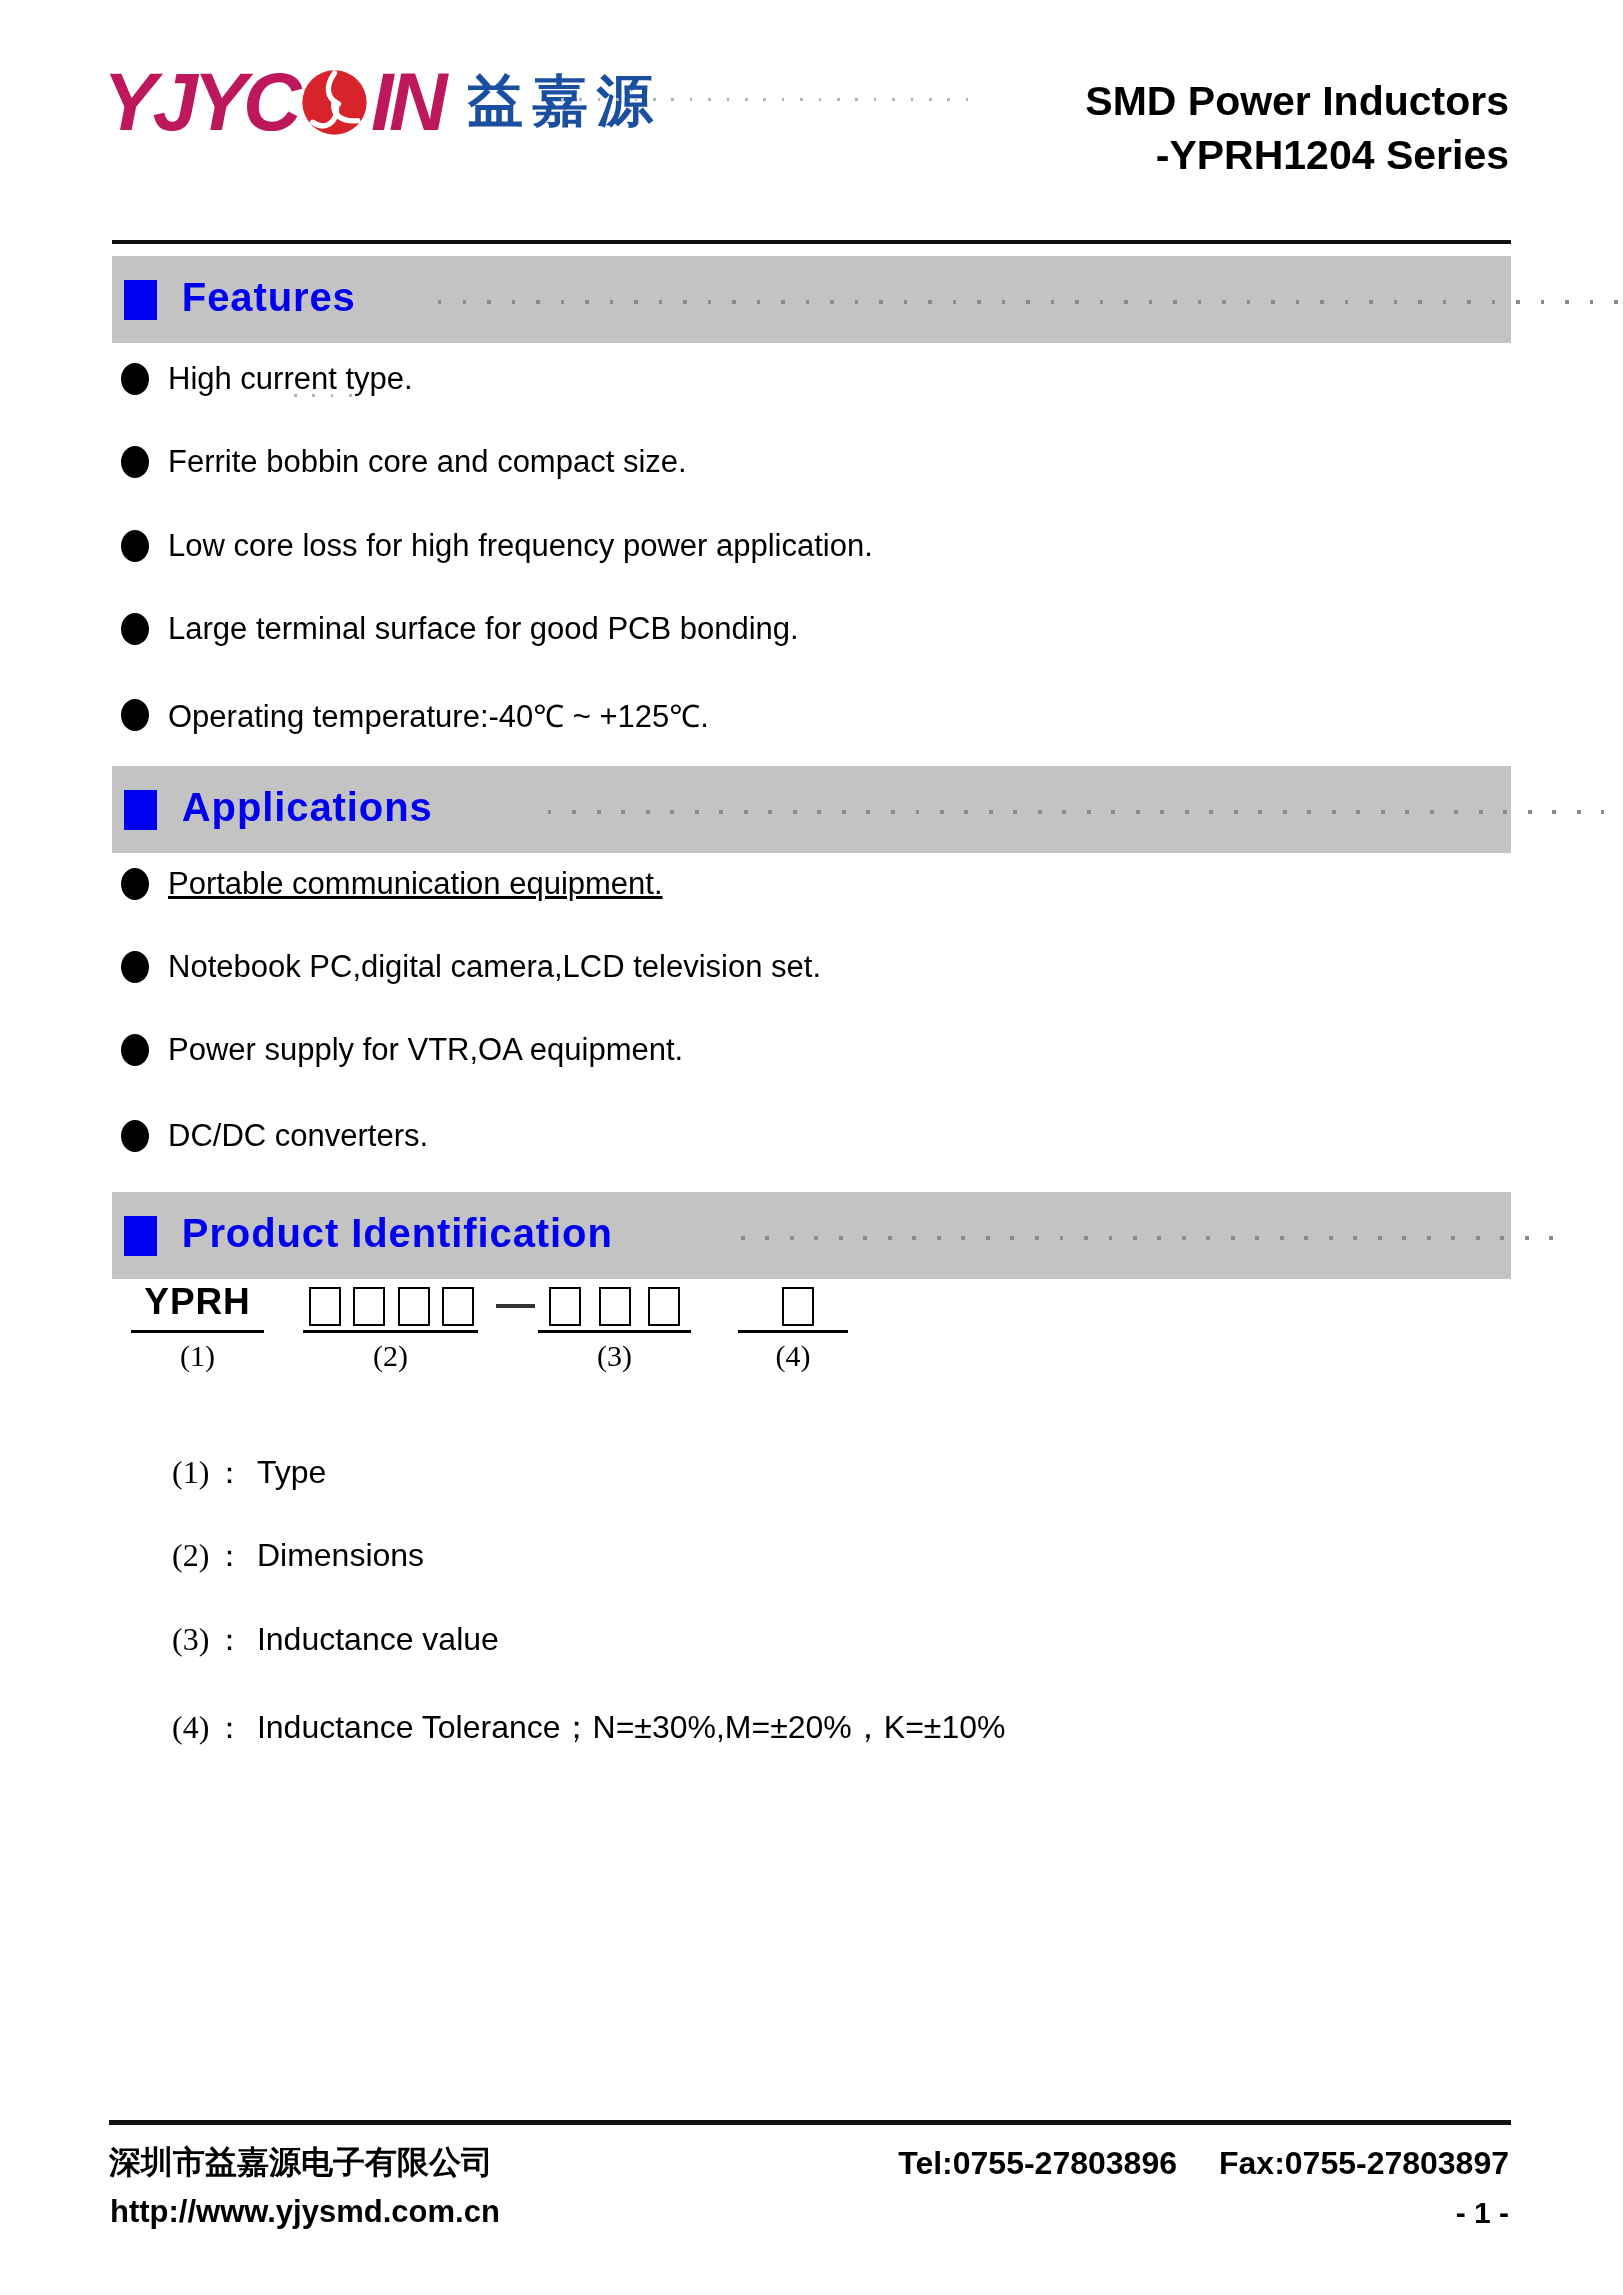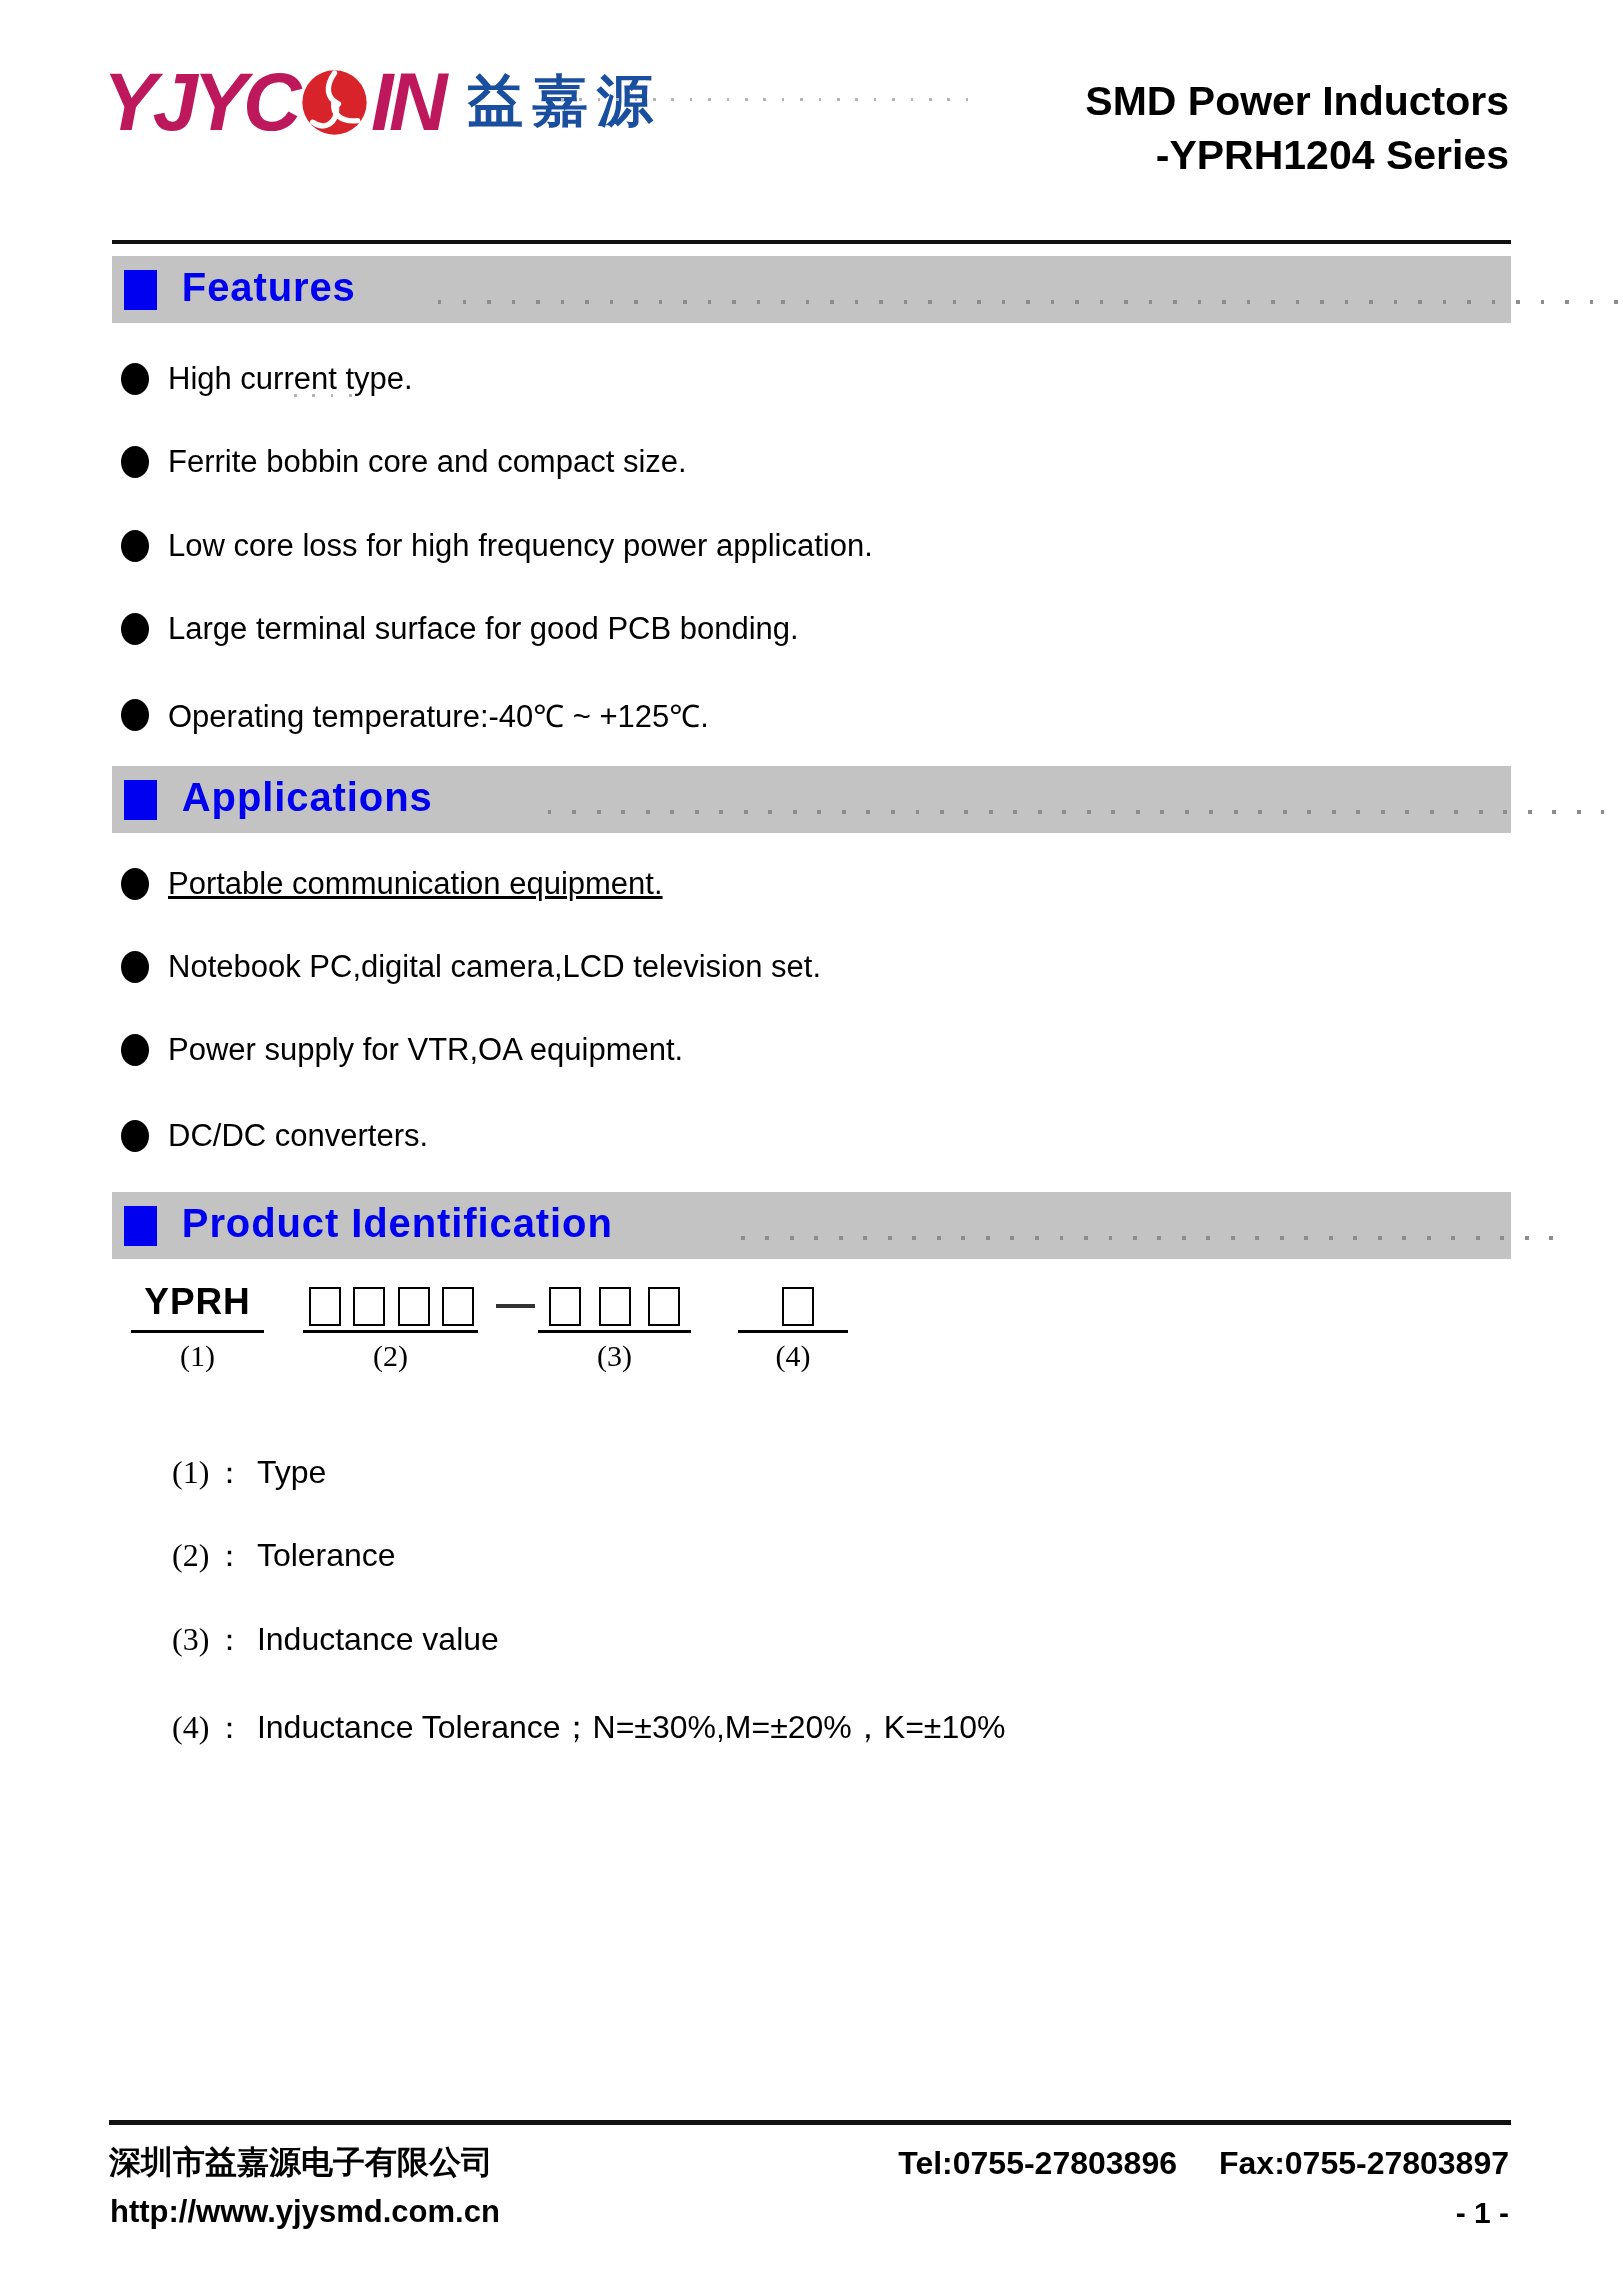--- a/index.html
+++ b/index.html
@@ -19,21 +19,21 @@
   .rule-top{position:absolute;left:112px;top:240px;width:1399px;height:4.4px;background:#111;}
   .rule-bottom{position:absolute;left:109px;top:2120px;width:1402px;height:5.3px;background:#111;}
 
   
   .dots{position:absolute;height:3.5px;
     background:repeating-linear-gradient(90deg,#8c8c8c 0 3.5px,transparent 3.5px 24.5px);}
   .dots-light{position:absolute;height:2.6px;
     background:repeating-linear-gradient(90deg,#b4b4b4 0 2.6px,transparent 2.6px 18.4px);}
 
   
-  .band{position:absolute;left:112px;width:1399px;height:67px;background:#c3c3c3;
+  .band{position:absolute;left:112px;width:1399px;height:87px;background:#c3c3c3;
     display:flex;align-items:center;}
   .band .sq{width:33px;height:40px;background:#0000f0;margin-left:12.3px;flex:0 0 auto;}
   .band .btitle{color:#0000f0;font-size:40px;font-weight:bold;margin-left:24.5px;
     letter-spacing:0.9px;white-space:nowrap;padding-bottom:3.5px;}
 
   
   .li{position:absolute;left:121px;display:flex;align-items:center;white-space:nowrap;}
   .li .bullet{width:28px;height:32px;background:#000;border-radius:50%;margin-right:19px;flex:0 0 auto;}
   .li .litext{font-size:31px;}
 
@@ -175,21 +175,21 @@
 <div class="glabel" style="left:738px;width:110px;">(4)</div>
 
 <div class="legend-row" style="top:1453px;">
   <span class="lnum">(1)</span>
   <span class="lcolon">：</span>
   <span class="ltext">Type</span>
 </div>
 <div class="legend-row" style="top:1536px;">
   <span class="lnum">(2)</span>
   <span class="lcolon">：</span>
-  <span class="ltext">Tolerance</span>
+  <span class="ltext">Dimensions</span>
 </div>
 <div class="legend-row" style="top:1620px;">
   <span class="lnum">(3)</span>
   <span class="lcolon">：</span>
   <span class="ltext">Inductance value</span>
 </div>
 <div class="legend-row" style="top:1706px;">
   <span class="lnum">(4)</span>
   <span class="lcolon">：</span>
   <span class="ltext">Inductance Tolerance；N=±30%,M=±20%，K=±10%</span>

